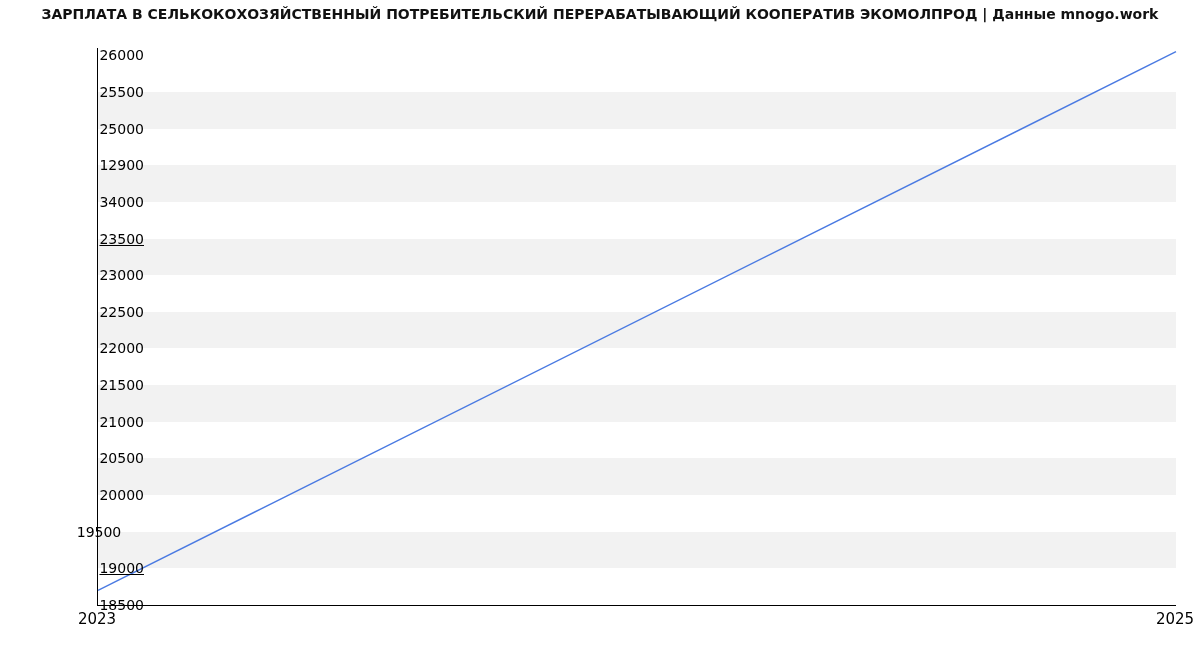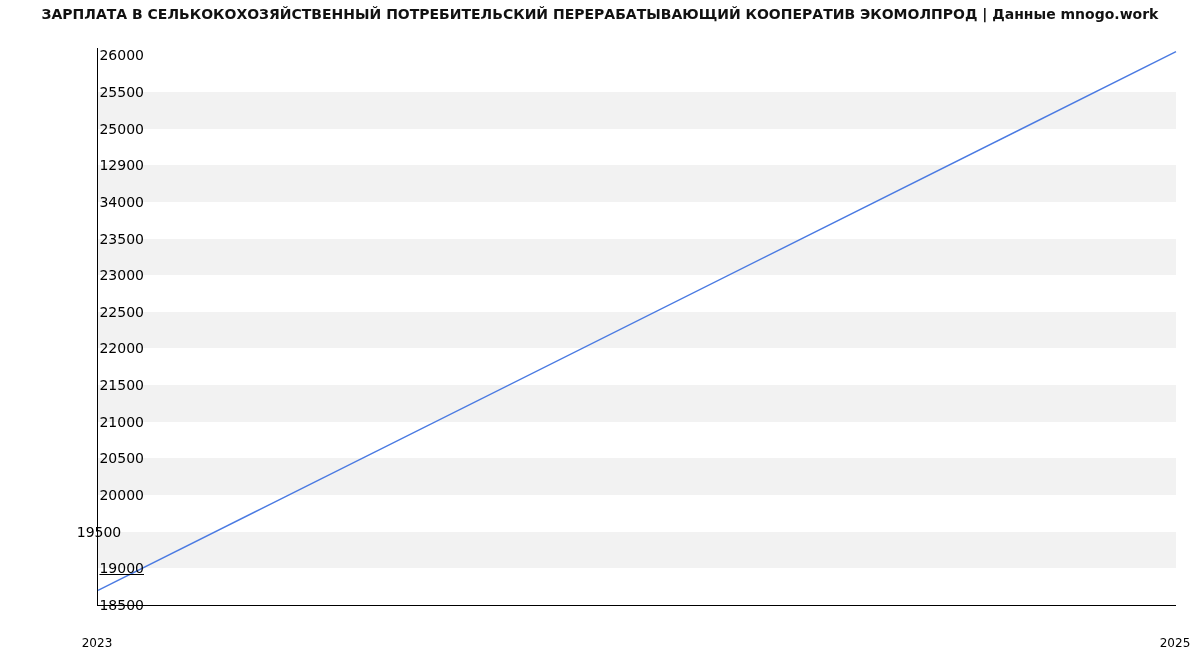--- a/index.html
+++ b/index.html
@@ -46,22 +46,22 @@
   .ytick-label {
     position: absolute;
     right: 1056px;
     width: 90px;
     text-align: right;
     font-size: 14px;
     transform: translateY(-50%);
   }
   .xtick-label {
     position: absolute;
-    top: 636px;
-    font-size: 12px;
+    top: 610px;
+    font-size: 15px;
     transform: translateX(-50%);
   }
   svg.line {
     position: absolute;
     left: 0;
     top: 0;
     width: 100%;
     height: 100%;
     overflow: visible;
   }
@@ -89,20 +89,20 @@
 <div class="ytick-label" style="top: 605px;">18500</div>
 <div class="ytick-label" style="top: 568.355px; text-decoration: underline;">19000</div>
 <div class="ytick-label" style="top: 531.711px; text-align: center;">19500</div>
 <div class="ytick-label" style="top: 495.066px;">20000</div>
 <div class="ytick-label" style="top: 458.421px;">20500</div>
 <div class="ytick-label" style="top: 421.776px;">21000</div>
 <div class="ytick-label" style="top: 385.132px;">21500</div>
 <div class="ytick-label" style="top: 348.487px;">22000</div>
 <div class="ytick-label" style="top: 311.842px;">22500</div>
 <div class="ytick-label" style="top: 275.197px;">23000</div>
-<div class="ytick-label" style="top: 238.553px;">23500</div>
+<div class="ytick-label" style="top: 238.553px; text-decoration: underline;">23500</div>
 <div class="ytick-label" style="top: 201.908px;">34000</div>
 <div class="ytick-label" style="top: 165.263px;">12900</div>
 <div class="ytick-label" style="top: 128.618px;">25000</div>
 <div class="ytick-label" style="top: 91.9737px;">25500</div>
 <div class="ytick-label" style="top: 55.3289px;">26000</div>
 <div class="xtick-label" style="left: 97px;">2023</div>
 <div class="xtick-label" style="left: 1175px;">2025</div>
 
 </body></html>

